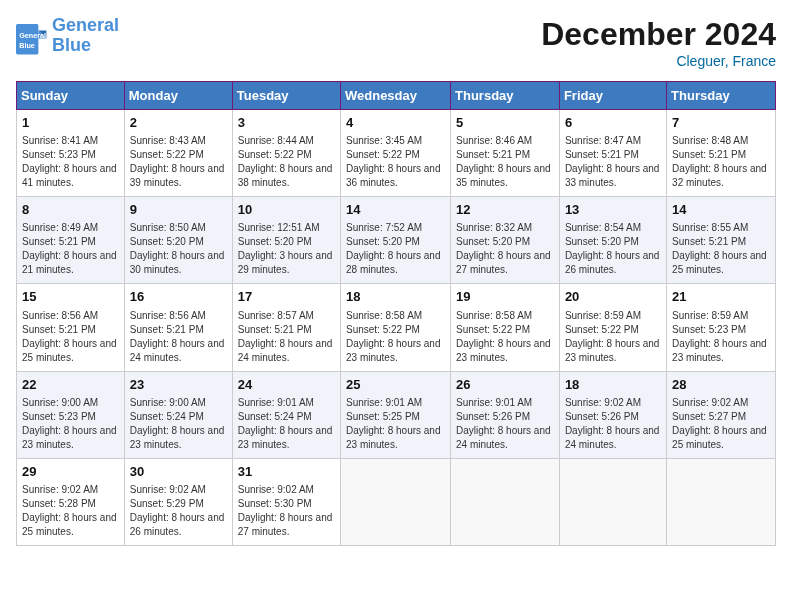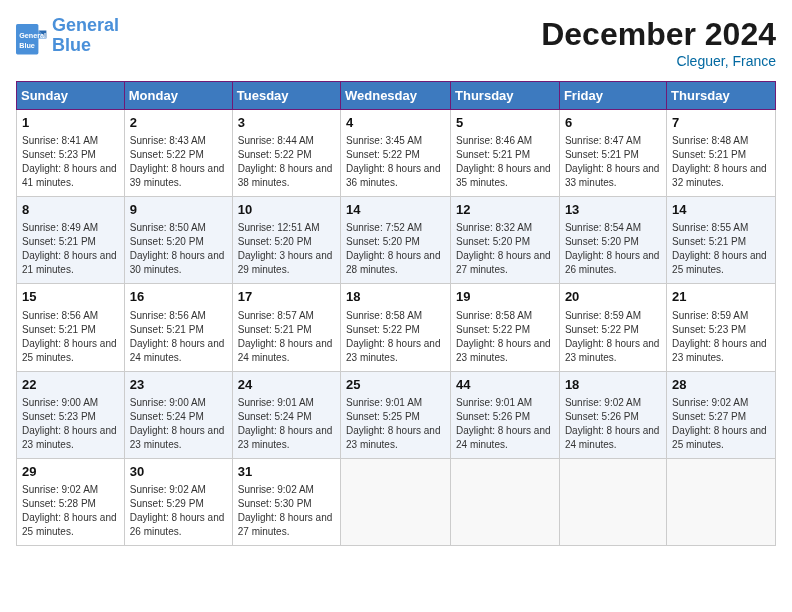--- a/index.html
+++ b/index.html
@@ -266,21 +266,21 @@
         <span>Sunset: 5:24 PM</span><br>
         <span>Daylight: 8 hours and 23 minutes.</span>
       </td>
         <td>
         <span class="day-num">25</span>
         <span>Sunrise: 9:01 AM</span><br>
         <span>Sunset: 5:25 PM</span><br>
         <span>Daylight: 8 hours and 23 minutes.</span>
       </td>
         <td>
-        <span class="day-num">44</span>
+        <span class="day-num">26</span>
         <span>Sunrise: 9:01 AM</span><br>
         <span>Sunset: 5:26 PM</span><br>
         <span>Daylight: 8 hours and 24 minutes.</span>
       </td>
         <td>
         <span class="day-num">18</span>
         <span>Sunrise: 9:02 AM</span><br>
         <span>Sunset: 5:26 PM</span><br>
         <span>Daylight: 8 hours and 24 minutes.</span>
       </td>

